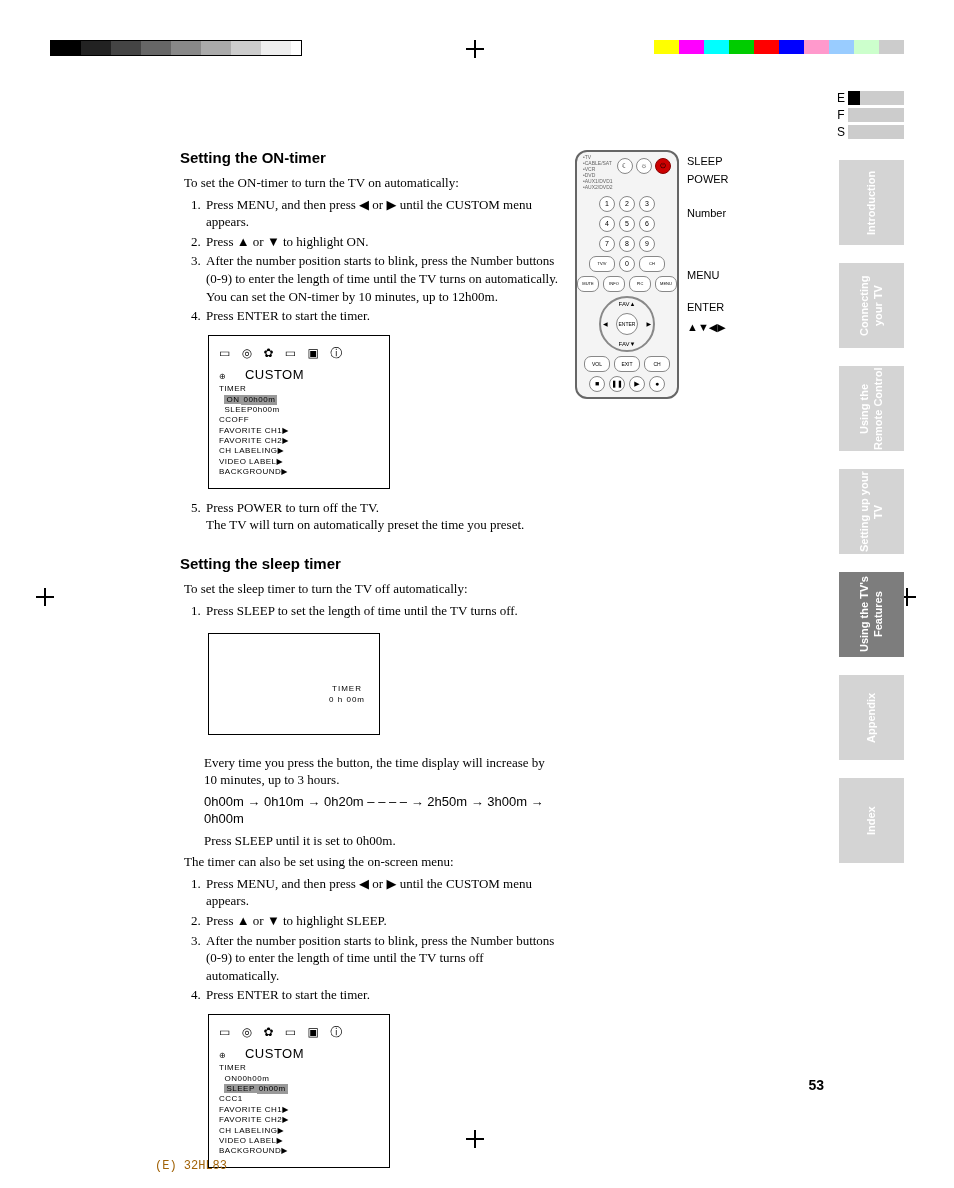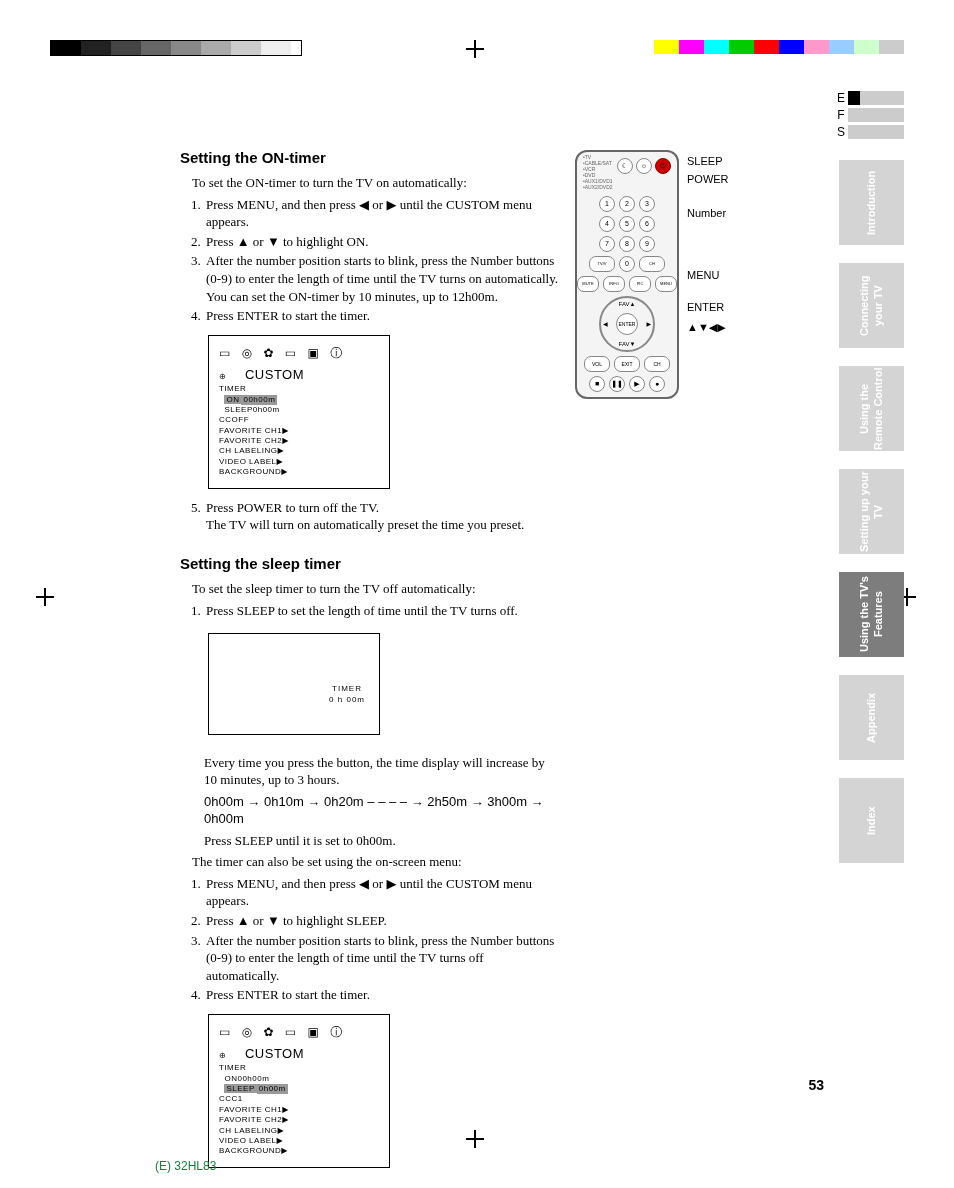--- a/index.html
+++ b/index.html
@@ -1,19 +1,19 @@
 <!DOCTYPE html>
 <html><head>
 <meta charset="utf-8">
 <style>
   body{margin:0;font-family:"Times New Roman",serif;background:#fff;color:#000;font-size:13px;line-height:1.35}
   .page{width:954px;height:1188px;position:relative;margin:0 auto;background:#fff}
   .main{position:absolute;left:180px;top:128px;width:585px}
   h2{font-family:Arial,Helvetica,sans-serif;font-weight:bold;font-size:15px;margin:20px 0 6px 0}
-  p{margin:4px 12px}
+  p{margin:4px 4px}
   ol{margin:4px 0 4px 16px;padding:0}
   ol li{margin:2px 0 2px 8px;padding-left:2px}
   .indent{margin-left:24px}
   .diagram{display:inline-block;border:1px solid #000;padding:10px;font-family:Arial,sans-serif;font-size:8px;letter-spacing:0.5px;line-height:1.3;margin:6px 0 6px 28px;min-width:160px}
   .diagram .icons{font-size:12px;letter-spacing:4px;margin-bottom:6px}
   .diagram .label{margin-left:16px;font-size:13px}
   .diagram .menurow{display:flex;white-space:pre}
   .diagram .hl{background:#999;color:#000;padding:0 2px}
   .diag2{display:inline-block;border:1px solid #000;width:170px;height:100px;position:relative;margin:10px 0 10px 28px}
   .diag2 .t{position:absolute;right:14px;bottom:28px;font-family:Arial,sans-serif;font-size:8px;letter-spacing:1px;text-align:center}
@@ -30,21 +30,21 @@
   .remote .unit{border:2px solid #666;border-radius:12px;width:100px;height:245px;background:#f4f4f4;position:relative;float:left}
   .remote .cl{position:absolute;left:112px;white-space:nowrap}
   .remote .unit .row{display:flex;justify-content:center;gap:4px;margin-top:4px}
   .remote .unit .btn{width:14px;height:14px;border:1px solid #888;border-radius:50%;font-size:7px;display:flex;align-items:center;justify-content:center;background:#fff}
   .remote .unit .wide{width:24px;border-radius:7px}
   .remote .unit .labels{font-size:5px;text-align:left;padding:2px 6px;line-height:1.2;color:#666}
   .remote .unit .ring{width:52px;height:52px;border:2px solid #888;border-radius:50%;margin:4px auto;position:relative;display:flex;align-items:center;justify-content:center;font-size:6px}
   .note{position:absolute;left:575px;top:516px;width:220px;font-family:Arial,sans-serif;font-size:11px;font-style:italic;color:#333}
   .note b{font-style:italic}
   .botnum{position:absolute;right:130px;top:1076px;font-family:Arial,sans-serif;font-weight:bold;font-size:14px}
-  .botcode{position:absolute;left:155px;top:1158px;font-family:Liberation Sans, sans-serif;font-size:12px;color:#15803d}
+  .botcode{position:absolute;left:155px;top:1158px;font-family:Liberation Mono, monospace;font-size:12px;color:#a16207}
   .regmarks{position:absolute;left:0;top:40px;width:954px;height:18px}
   .regmarks .l{position:absolute;left:50px;width:250px;height:14px;background:linear-gradient(90deg,#000 0 12%,#222 12% 24%,#444 24% 36%,#666 36% 48%,#888 48% 60%,#aaa 60% 72%,#ccc 72% 84%,#eee 84% 96%,#fff 96%);border:1px solid #000}
   .regmarks .r{position:absolute;right:50px;width:250px;height:14px;display:flex}
   .regmarks .r span{flex:1}
   .cm{position:absolute;width:18px;height:18px}
   .cm::before,.cm::after{content:"";position:absolute;background:#000}
   .cm::before{left:8px;top:0;width:2px;height:18px}
   .cm::after{top:8px;left:0;height:2px;width:18px}
 </style>
 </head>

